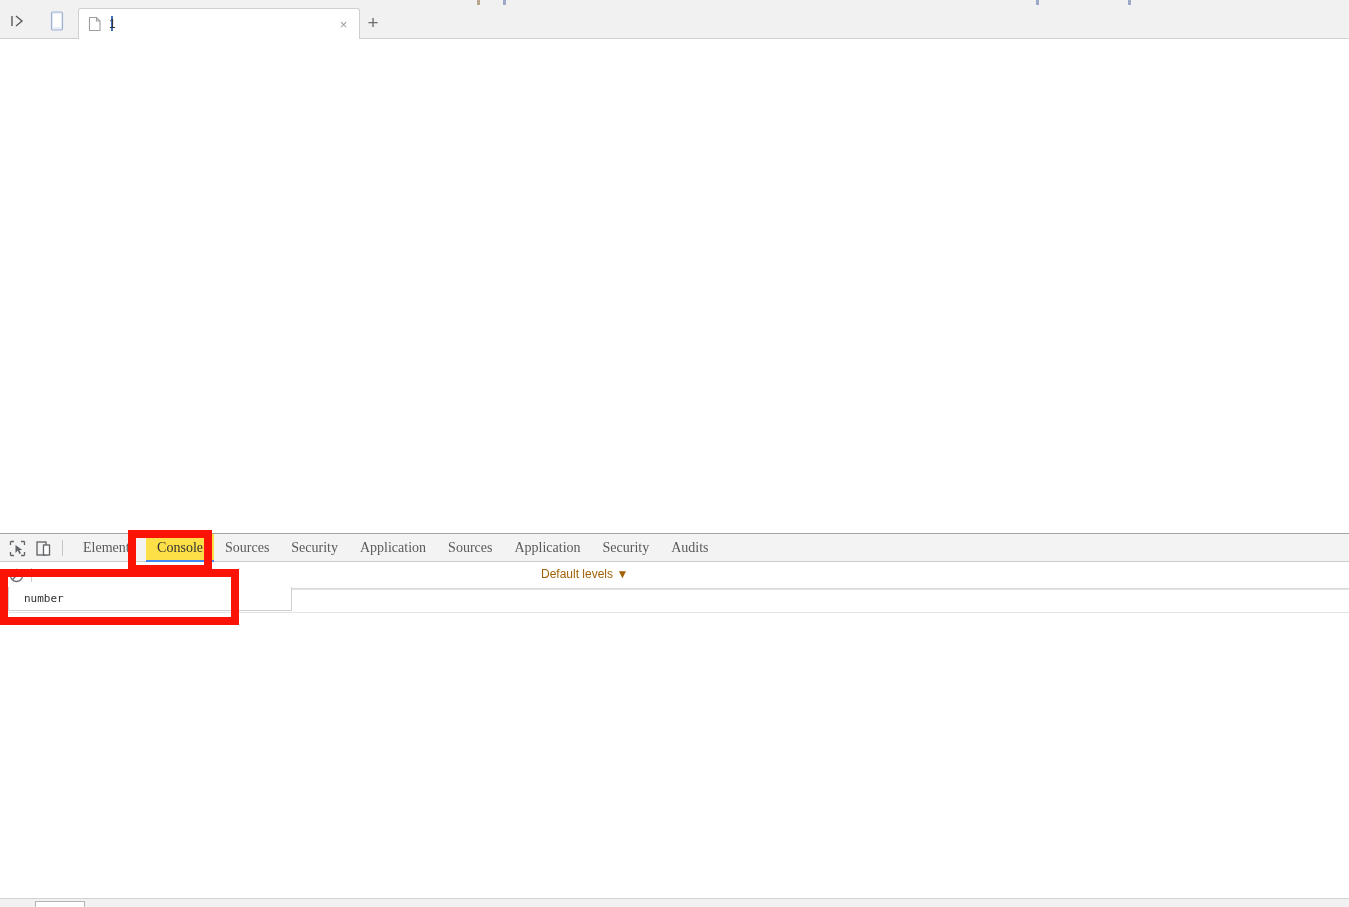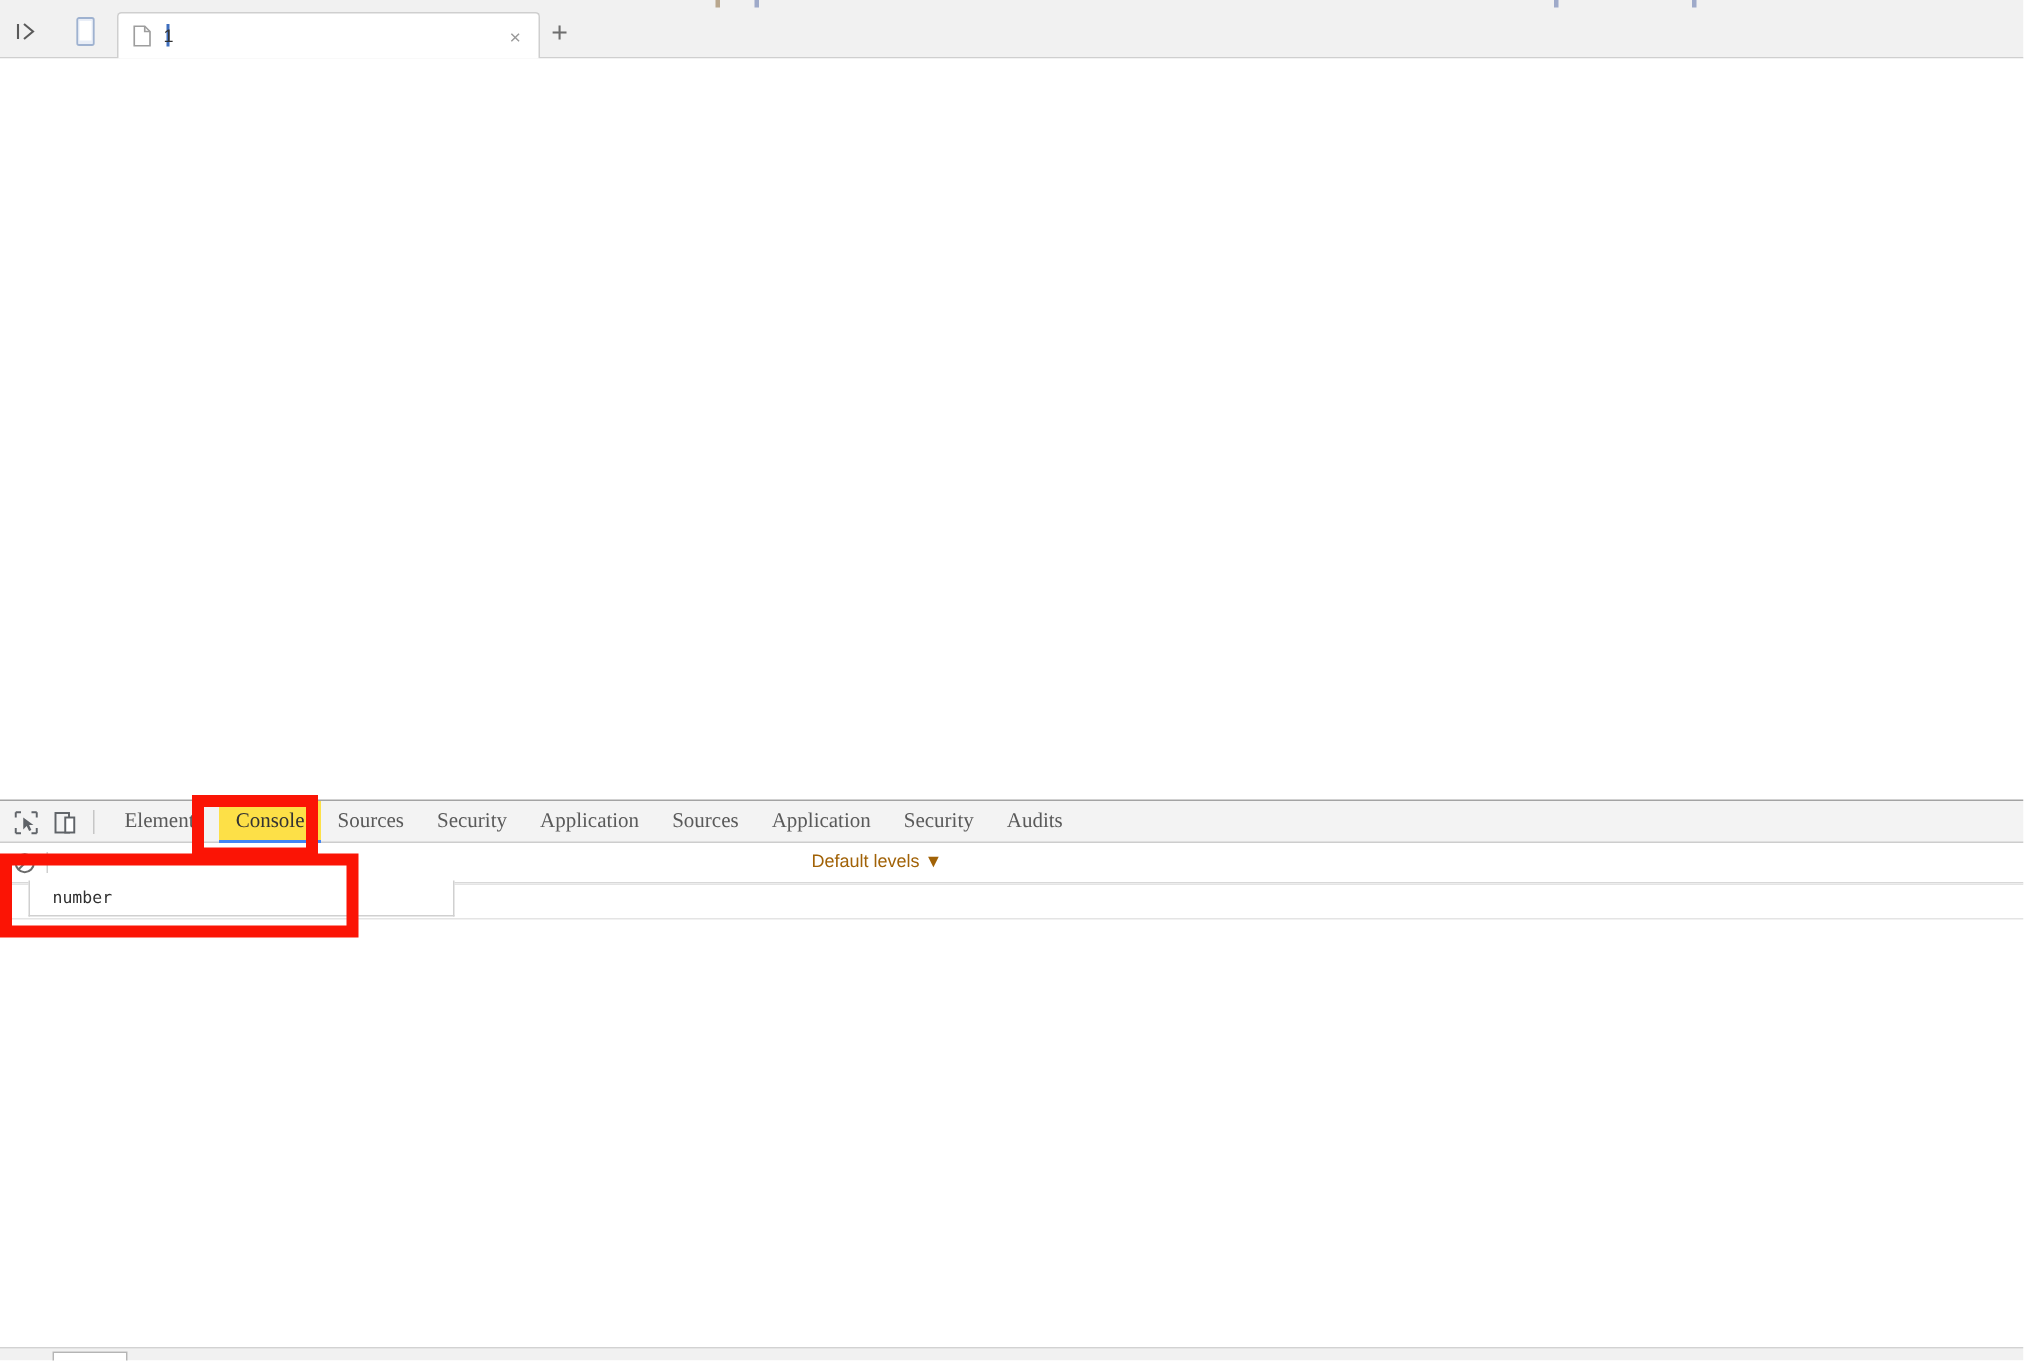--- a/index.html
+++ b/index.html
@@ -231,21 +231,21 @@
     position: absolute;
     left: 0;
     width: 1349px;
     height: 1px;
     background: #e4e4e4;
   }
 
   
   #console-autocomplete {
     position: absolute;
-    left: 19px; top: 587px;
+    left: 8px; top: 587px;
     width: 284px; height: 24px;
     background: #ffffff;
     border: 1px solid #d0d0d0;
     border-top: none;
     box-sizing: border-box;
     z-index: 20;
   }
   .autocomplete-item {
     font-family: "DejaVu Sans Mono", monospace;
     font-size: 11px;

